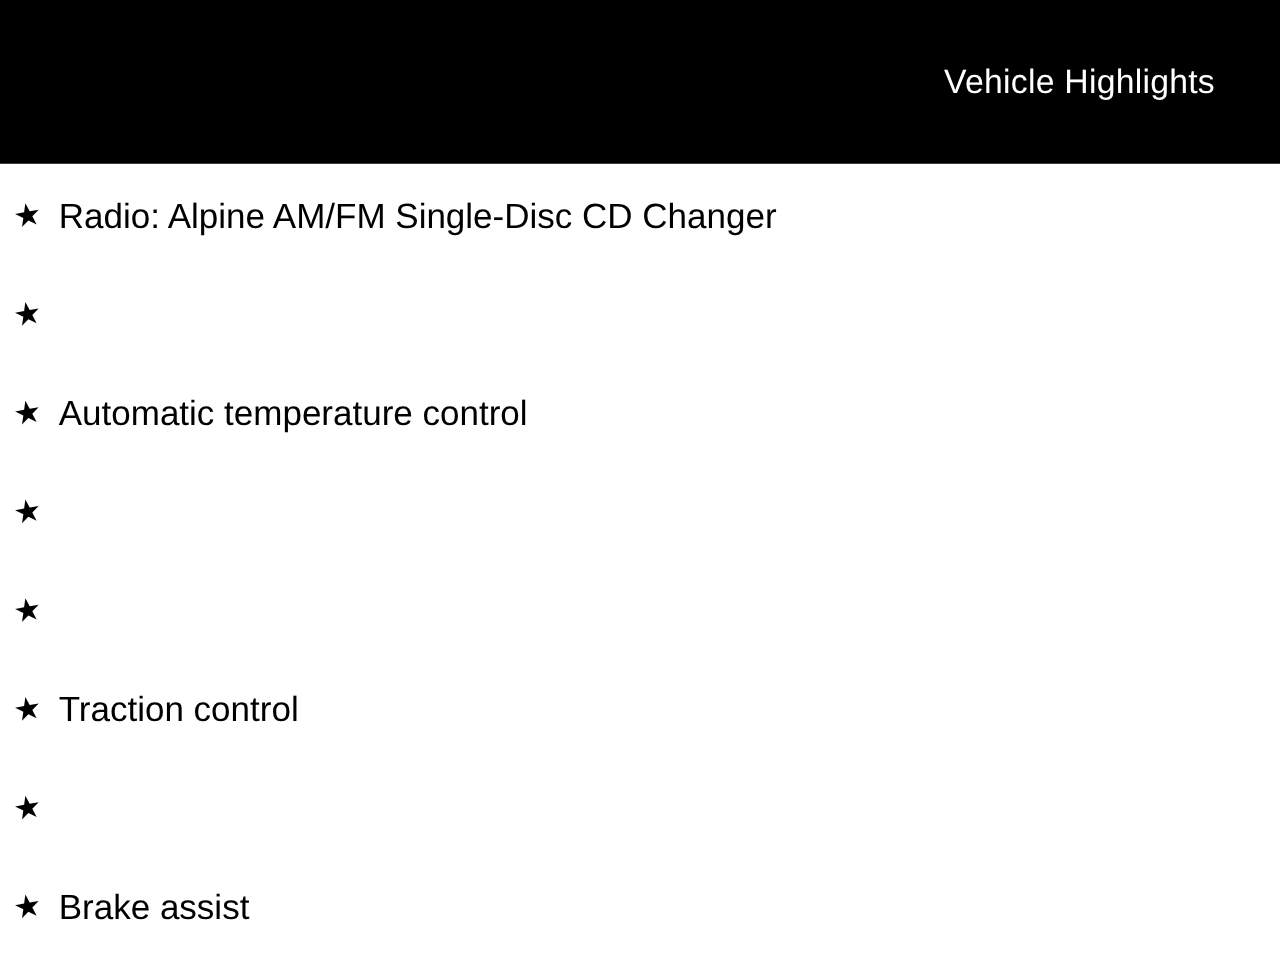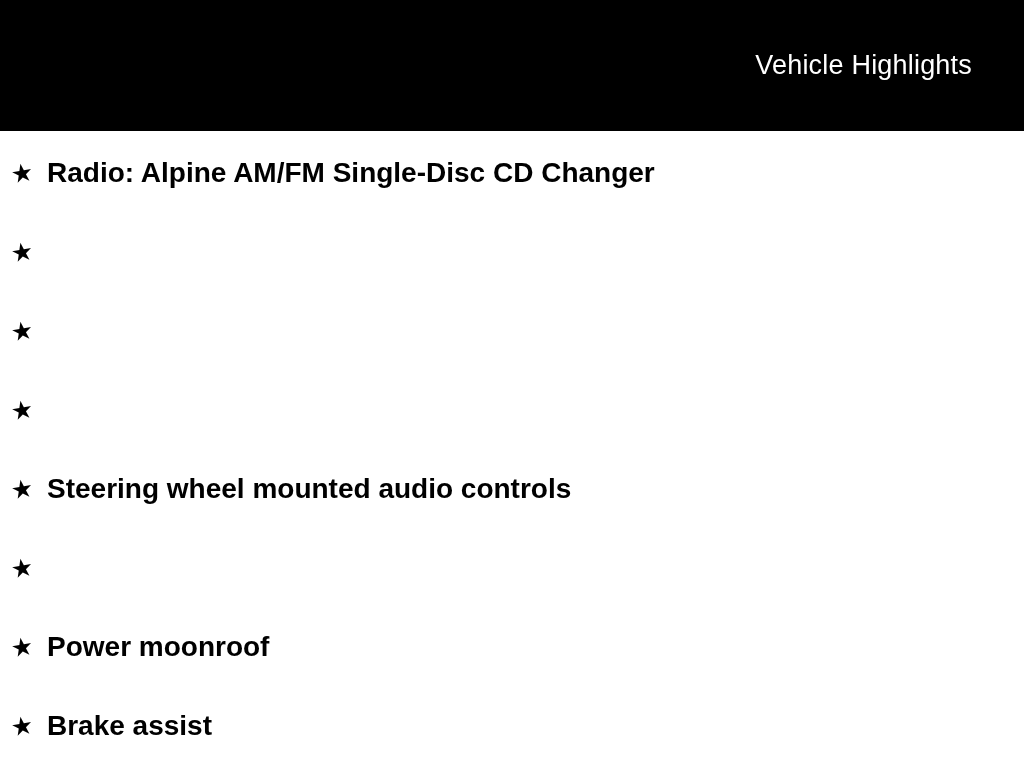--- a/index.html
+++ b/index.html
@@ -44,52 +44,51 @@
     flex: 0 0 36px;
     width: 36px;
     font-size: 25px;
     line-height: 1;
     transform: rotate(-10deg);
     transform-origin: 40% 55%;
     color: #000000;
   }
   .label {
     white-space: nowrap;
-    font-weight: bold;
   }
 </style>
 </head>
 <body>
 
 <header class="topbar">
   <span class="title">Vehicle Highlights</span>
 </header>
 
 <ul class="features">
   <li class="feature">
     <span class="star">★</span>
     <span class="label">Radio: Alpine AM/FM Single-Disc CD Changer</span>
   </li>
   <li class="feature">
     <span class="star">★</span>
   </li>
   <li class="feature">
     <span class="star">★</span>
+    <span class="label">Automatic temperature control</span>
   </li>
   <li class="feature">
     <span class="star">★</span>
   </li>
   <li class="feature">
     <span class="star">★</span>
-    <span class="label">Steering wheel mounted audio controls</span>
   </li>
   <li class="feature">
     <span class="star">★</span>
+    <span class="label">Traction control</span>
   </li>
   <li class="feature">
     <span class="star">★</span>
-    <span class="label">Power moonroof</span>
   </li>
   <li class="feature">
     <span class="star">★</span>
     <span class="label">Brake assist</span>
   </li>
 </ul>
 
 </body></html>

